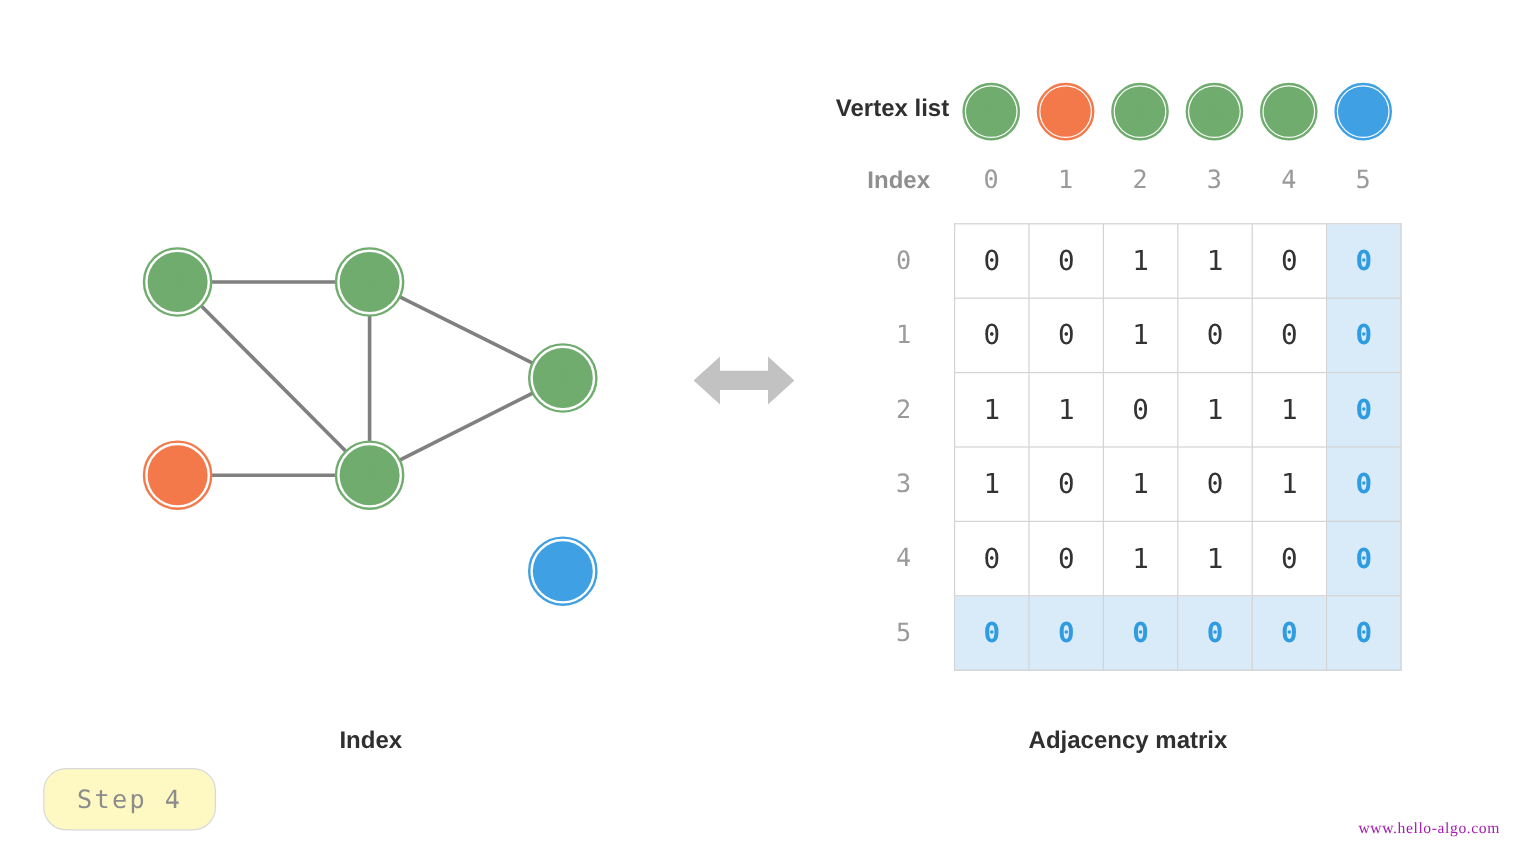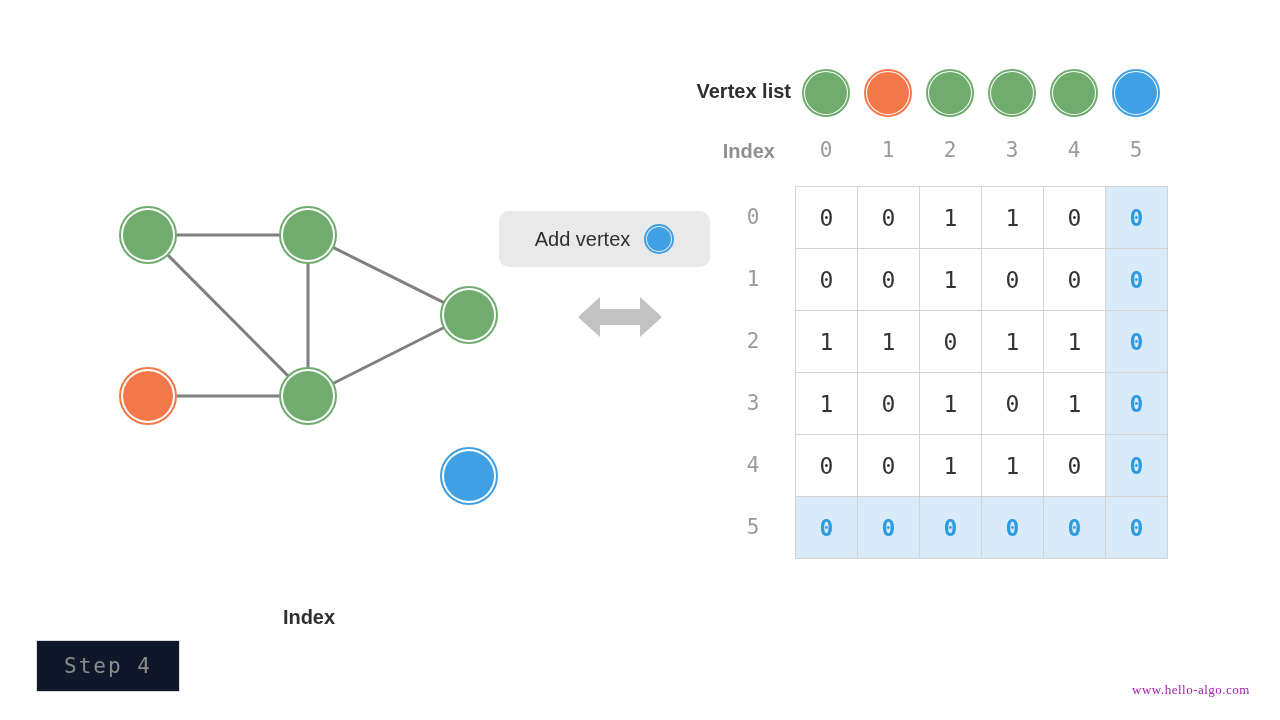--- a/index.html
+++ b/index.html
@@ -85,22 +85,22 @@
   }
 
   
   #step-badge {
     position: absolute;
     left: 36px;
     top: 640px;
     width: 144px;
     height: 52px;
     border: 1px solid #d8d8d8;
-    border-radius: 0;
-    background: #0f172a;
+    border-radius: 19px;
+    background: #fef9c3;
     display: flex;
     align-items: center;
     justify-content: center;
     font-family: "DejaVu Sans Mono", monospace;
     font-size: 21px;
     letter-spacing: 2px;
     color: #8c8c8c;
     box-sizing: border-box;
   }
 
@@ -270,28 +270,20 @@
         <span class="ring"></span>
         <span class="lbl">2</span>
       </div>
       <div class="node blue graph-node" style="left: 440px; top: 447px;">
         <span class="disc"></span>
         <span class="ring"></span>
         <span class="lbl">6</span>
       </div>
     </div>
 
-  <div id="add-vertex-box">
-    <span class="txt">Add vertex</span>
-    <span class="node mini-node blue">
-      <span class="disc"></span>
-      <span class="ring"></span>
-      <span class="lbl">6</span>
-    </span>
-  </div>
 
   <svg id="bi-arrow" viewBox="0 0 84 46">
     <path d="M0,23 L22,3 L22,15 L62,15 L62,3 L84,23 L62,43 L62,31 L22,31 L22,43 Z" fill="#c2c2c2"></path>
   </svg>
 
   <div id="vertex-list-label">Vertex list</div>
   <div id="index-label">Index</div>
   <div id="vertex-list-nodes">
       <div class="node green vlist-node" style="left: 802px;">
         <span class="disc"></span>
@@ -390,18 +382,19 @@
             <td class="hl">0</td>
             <td class="hl">0</td>
             <td class="hl">0</td>
             <td class="hl">0</td>
           </tr>
         </tbody>
     </table>
   </div>
 
   <div class="caption" style="left:209px; top:606px; width:200px;">Index</div>
+  <div class="caption" style="left:790px; top:606px; width:300px;">Adjacency matrix</div>
 
   <div id="step-badge">Step 4</div>
 
   <div id="watermark">www.hello-algo.com</div>
 
 </div>
 
 </body></html>

